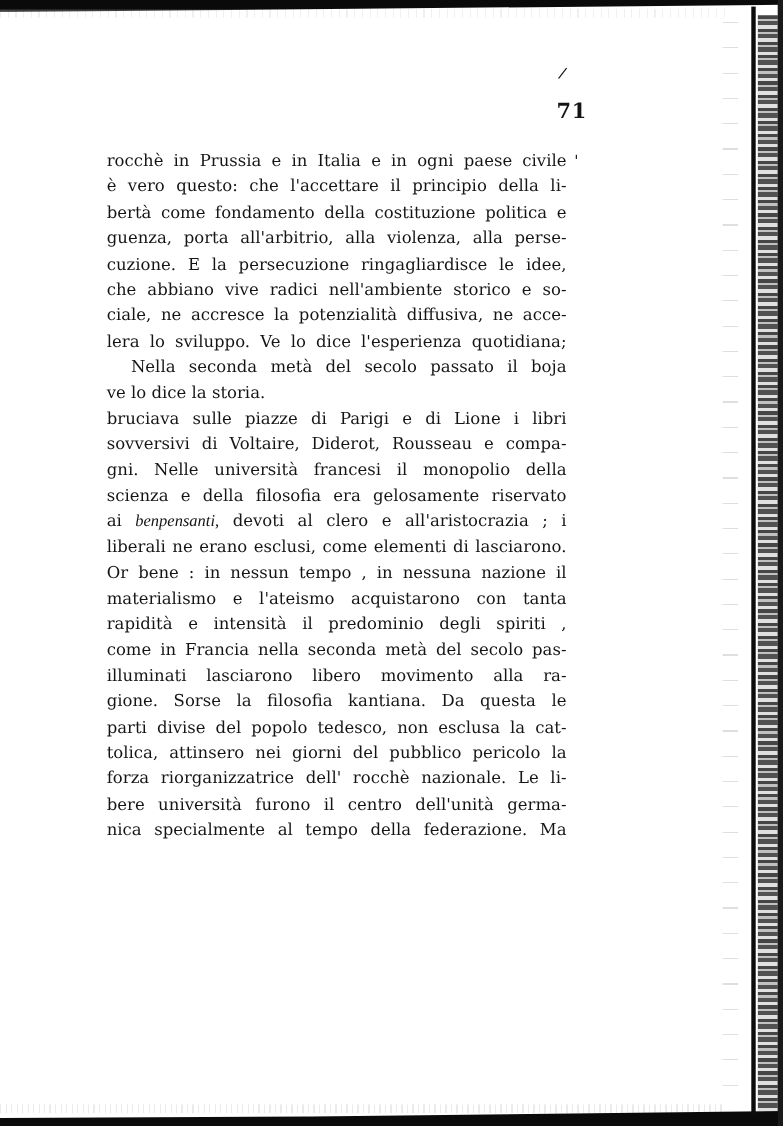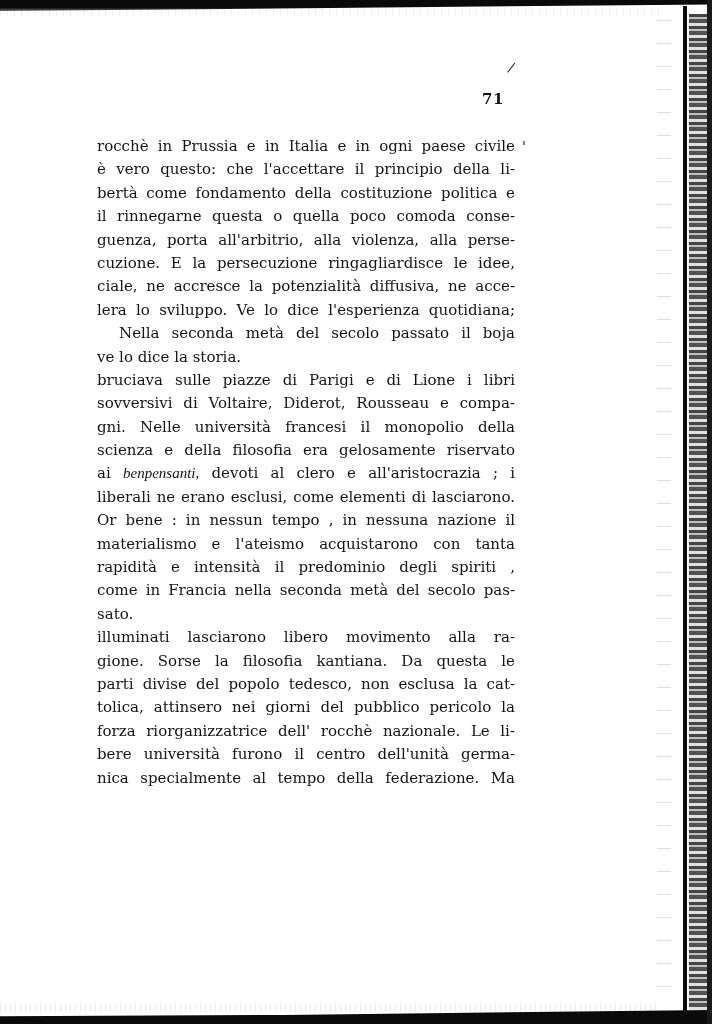--- a/index.html
+++ b/index.html
@@ -75,23 +75,23 @@
       background: repeating-linear-gradient(180deg, rgba(0,0,0,0.25) 0 1px, transparent 1px 23px);
       opacity: 0.5;
     }
     .mark {
       position: absolute;
       font-size: 14px;
       line-height: 1;
     }
     .page-number {
       position: absolute;
-      left: 482px;
+      left: 506px;
       top: 90px;
-      font-size: 15px;
+      font-size: 19px;
       font-weight: bold;
       letter-spacing: 0.5px;
     }
     .text-block {
       position: absolute;
       left: 97px;
       top: 135px;
       width: 418px;
       font-size: 15px;
       line-height: 23.4px;
@@ -128,39 +128,38 @@
 
 <span class="mark" style="left:509px; top:60px; transform:rotate(20deg);">/</span>
 <span class="mark" style="left:522px; top:140px;">'</span>
 
 <div class="page-number">71</div>
 
 <div class="text-block">
   <span class="line">rocchè in Prussia e in Italia e in ogni paese civile</span>
   <span class="line">è vero questo: che l'accettare il principio della li-</span>
   <span class="line">bertà come fondamento della costituzione politica e</span>
-  <span class="line">il rinnegarne questa o quella poco comoda conse-</span>
   <span class="line">guenza, porta all'arbitrio, alla violenza, alla perse-</span>
   <span class="line">cuzione. E la persecuzione ringagliardisce le idee,</span>
+  <span class="line">che abbiano vive radici nell'ambiente storico e so-</span>
   <span class="line">ciale, ne accresce la potenzialità diffusiva, ne acce-</span>
   <span class="line">lera lo sviluppo. Ve lo dice l'esperienza quotidiana;</span>
   <span class="line indent">Nella seconda metà del secolo passato il boja</span>
 
   <span class="line last">ve lo dice la storia.</span>
   <span class="line">bruciava sulle piazze di Parigi e di Lione i libri</span>
   <span class="line">sovversivi di Voltaire, Diderot, Rousseau e compa-</span>
   <span class="line">gni. Nelle università francesi il monopolio della</span>
   <span class="line">scienza e della filosofia era gelosamente riservato</span>
   <span class="line"><span>ai </span><span class="it">benpensanti,</span><span> devoti al clero e all'aristocrazia ; i</span></span>
   <span class="line">liberali ne erano esclusi, come elementi di lasciarono.</span>
   <span class="line">Or bene : in nessun tempo , in nessuna nazione il</span>
   <span class="line">materialismo e l'ateismo acquistarono con tanta</span>
   <span class="line">rapidità e intensità il predominio degli spiriti ,</span>
   <span class="line">come in Francia nella seconda metà del secolo pas-</span>
-  <span class="line last">sato.</span>
 
   <span class="line">illuminati lasciarono libero movimento alla ra-</span>
   <span class="line">gione. Sorse la filosofia kantiana. Da questa le</span>
   <span class="line">parti divise del popolo tedesco, non esclusa la cat-</span>
   <span class="line">tolica, attinsero nei giorni del pubblico pericolo la</span>
   <span class="line">forza riorganizzatrice dell' rocchè nazionale. Le li-</span>
   <span class="line">bere università furono il centro dell'unità germa-</span>
   <span class="line">nica specialmente al tempo della federazione. Ma</span>
 </div>
 

